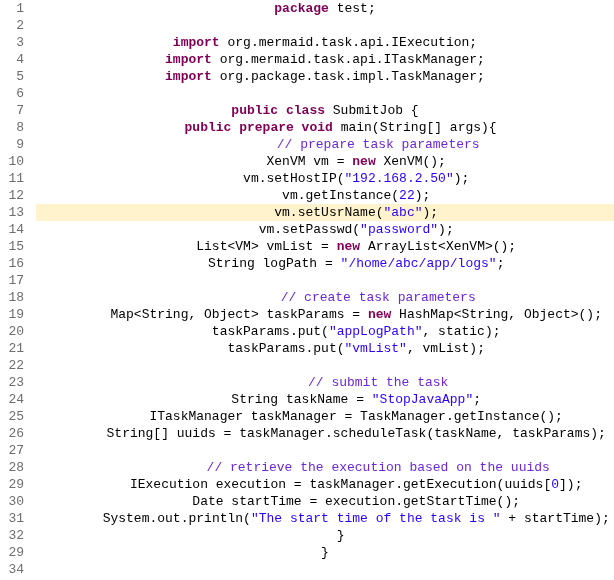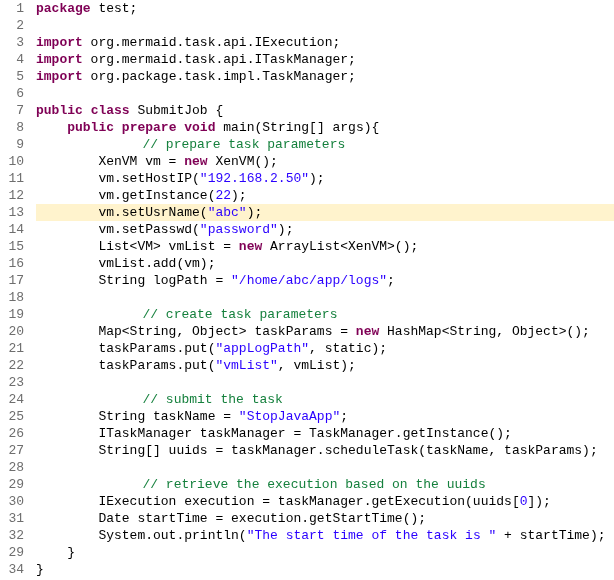--- a/index.html
+++ b/index.html
@@ -39,39 +39,40 @@
       height: 17px;
       line-height: 17px;
       font-size: 13px;
       color: #6e6e6e;
     }
 
     .code-lines {
       flex: 1;
       padding-left: 4px;
       overflow: hidden;
+      text-align: center;
     }
 
     .code-line {
       height: 17px;
       line-height: 17px;
       font-size: 13px;
       white-space: pre;
       color: #000000;
     }
 
     .code-line.highlighted {
       background-color: #fff3cd;
     }
 
     
     .kw { color: #7f0055; font-weight: bold; } 
     .str { color: #2a00ff; } 
     .num { color: #2a00ff; } 
-    .comment { color: #15803d; margin-left: 44px; } 
+    .comment { color: #6d28d9; margin-left: 44px; } 
     .plain { color: #000000; }
   </style>
 </head>
 <body>
 
 <div class="code-container">
   <div class="line-numbers" id="lineNumbers">
       <div class="line-number">1</div>
       <div class="line-number">2</div>
       <div class="line-number">3</div>
@@ -116,21 +117,20 @@
       <div class="code-line">&nbsp;</div>
       <div class="code-line"><span class="kw">public</span><span class="plain"> </span><span class="kw">class</span><span class="plain"> SubmitJob {</span></div>
       <div class="code-line"><span class="plain">    </span><span class="kw">public</span><span class="plain"> </span><span class="kw">prepare</span><span class="plain"> </span><span class="kw">void</span><span class="plain"> main(String[] args){</span></div>
       <div class="code-line"><span class="plain">        </span><span class="comment">// prepare task parameters</span></div>
       <div class="code-line"><span class="plain">        XenVM vm = </span><span class="kw">new</span><span class="plain"> XenVM();</span></div>
       <div class="code-line"><span class="plain">        vm.setHostIP(</span><span class="str">"192.168.2.50"</span><span class="plain">);</span></div>
       <div class="code-line"><span class="plain">        vm.getInstance(</span><span class="num">22</span><span class="plain">);</span></div>
       <div class="code-line highlighted"><span class="plain">        vm.setUsrName(</span><span class="str">"abc"</span><span class="plain">);</span></div>
       <div class="code-line"><span class="plain">        vm.setPasswd(</span><span class="str">"password"</span><span class="plain">);</span></div>
       <div class="code-line"><span class="plain">        List&lt;VM&gt; vmList = </span><span class="kw">new</span><span class="plain"> ArrayList&lt;XenVM&gt;();</span></div>
-      <div class="code-line"><span class="plain">        vmList.add(vm);</span></div>
       <div class="code-line"><span class="plain">        String logPath = </span><span class="str">"/home/abc/app/logs"</span><span class="plain">;</span></div>
       <div class="code-line">&nbsp;</div>
       <div class="code-line"><span class="plain">        </span><span class="comment">// create task parameters</span></div>
       <div class="code-line"><span class="plain">        Map&lt;String, Object&gt; taskParams = </span><span class="kw">new</span><span class="plain"> HashMap&lt;String, Object&gt;();</span></div>
       <div class="code-line"><span class="plain">        taskParams.put(</span><span class="str">"appLogPath"</span><span class="plain">, static);</span></div>
       <div class="code-line"><span class="plain">        taskParams.put(</span><span class="str">"vmList"</span><span class="plain">, vmList);</span></div>
       <div class="code-line">&nbsp;</div>
       <div class="code-line"><span class="plain">        </span><span class="comment">// submit the task</span></div>
       <div class="code-line"><span class="plain">        String taskName = </span><span class="str">"StopJavaApp"</span><span class="plain">;</span></div>
       <div class="code-line"><span class="plain">        ITaskManager taskManager = TaskManager.getInstance();</span></div>

